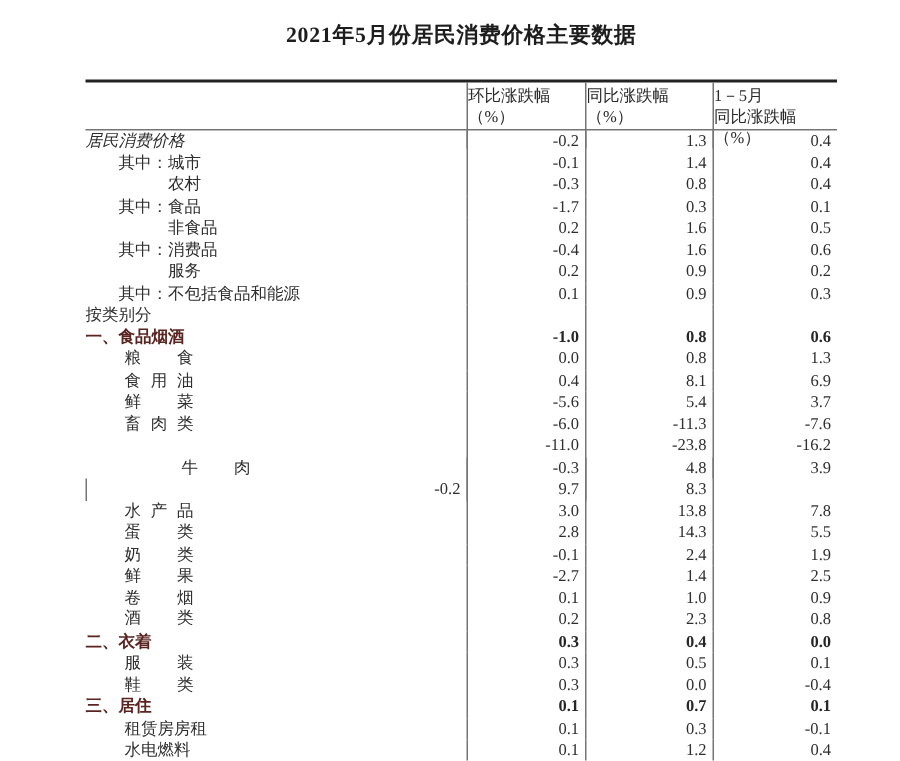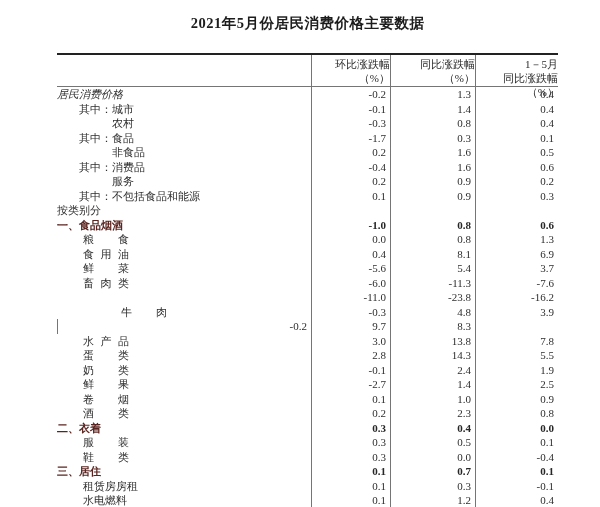--- a/index.html
+++ b/index.html
@@ -23,21 +23,21 @@
   .cpi-table{
     position:absolute;left:57px;top:53px;width:501px;
   }
   .thead{
     display:grid;grid-template-columns:254px 79px 85px 83px;
     border-top:2px solid var(--c-top-border);
     border-bottom:1px solid var(--c-grid);
     height:31px;
   }
   .hcell{
-    font-size:11px;line-height:14px;text-align:right;
+    font-size:11px;line-height:14px;text-align:left;
     padding-top:1.5px;color:#2a2a2a;
   }
   .hcell.bordered{border-left:1px solid var(--c-grid);}
   .tbody .trow{
     display:grid;grid-template-columns:254px 79px 85px 83px;
     height:14.5px;line-height:14.5px;font-size:11px;
   }
   .cell{overflow:hidden;white-space:nowrap;}
   .cell.label{text-align:left;}
   .cell.val{
@@ -200,21 +200,21 @@
         <div class="cell val">1.4</div>
         <div class="cell val">2.5</div>
       </div>
       <div class="trow">
         <div class="cell label" style="padding-left: 26px;"><span class="spread">卷烟</span></div>
         <div class="cell val">0.1</div>
         <div class="cell val">1.0</div>
         <div class="cell val">0.9</div>
       </div>
       <div class="trow">
-        <div class="cell label" style="padding-left: 26px;"><span class="spread">酒类</span></div>
+        <div class="cell label" style="padding-left: 26px; font-family: Liberation Mono, monospace;"><span class="spread">酒类</span></div>
         <div class="cell val">0.2</div>
         <div class="cell val">2.3</div>
         <div class="cell val">0.8</div>
       </div>
       <div class="trow bold">
         <div class="cell label" style="padding-left: 0px;"><span>二、衣着</span></div>
         <div class="cell val">0.3</div>
         <div class="cell val">0.4</div>
         <div class="cell val">0.0</div>
       </div>

